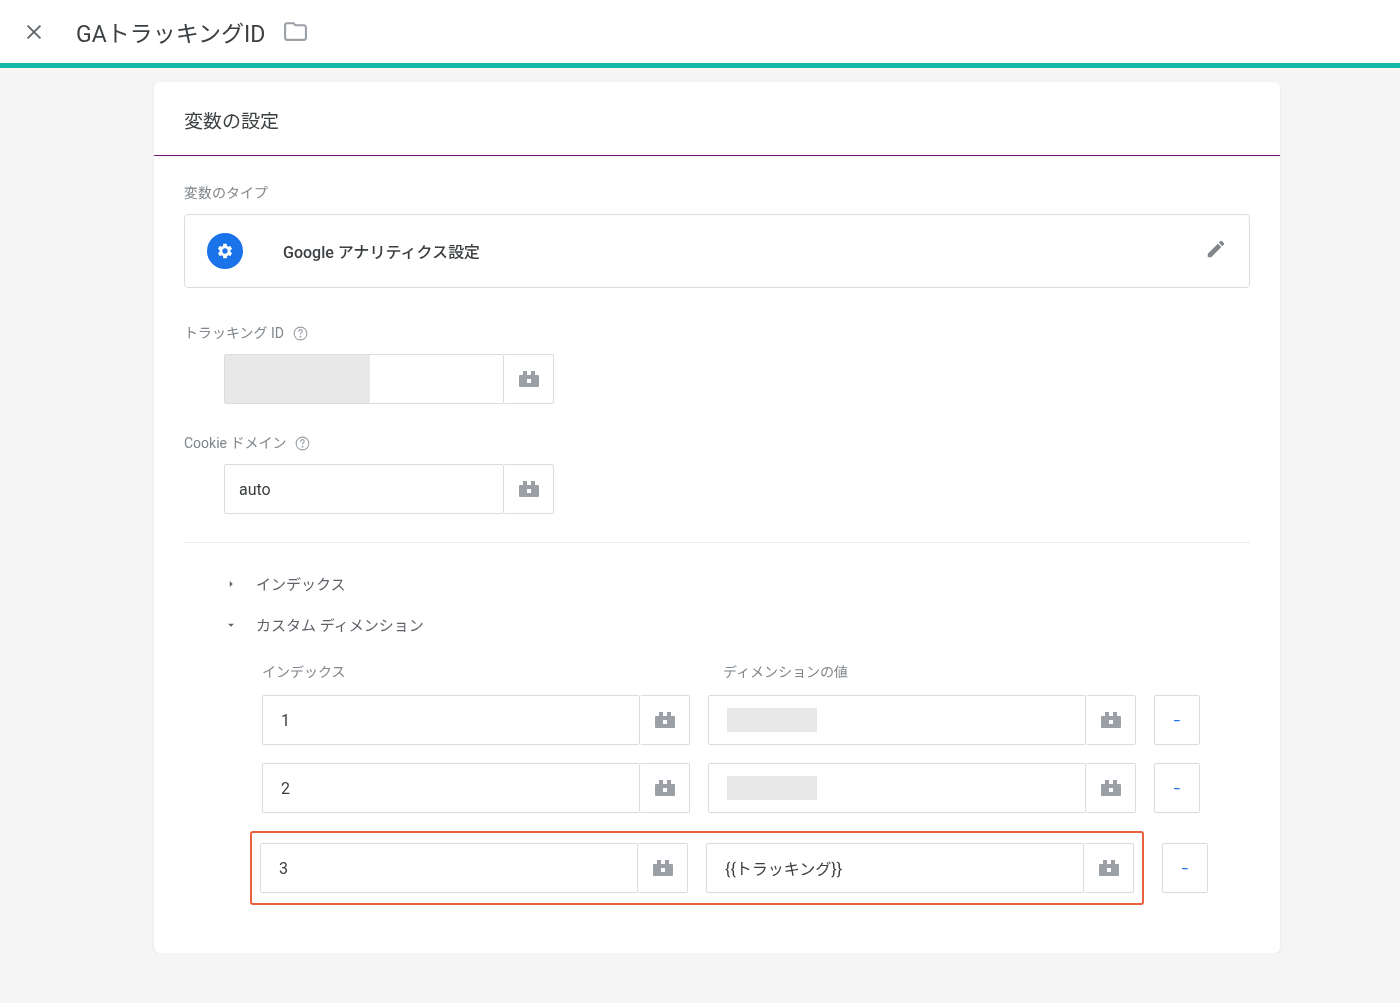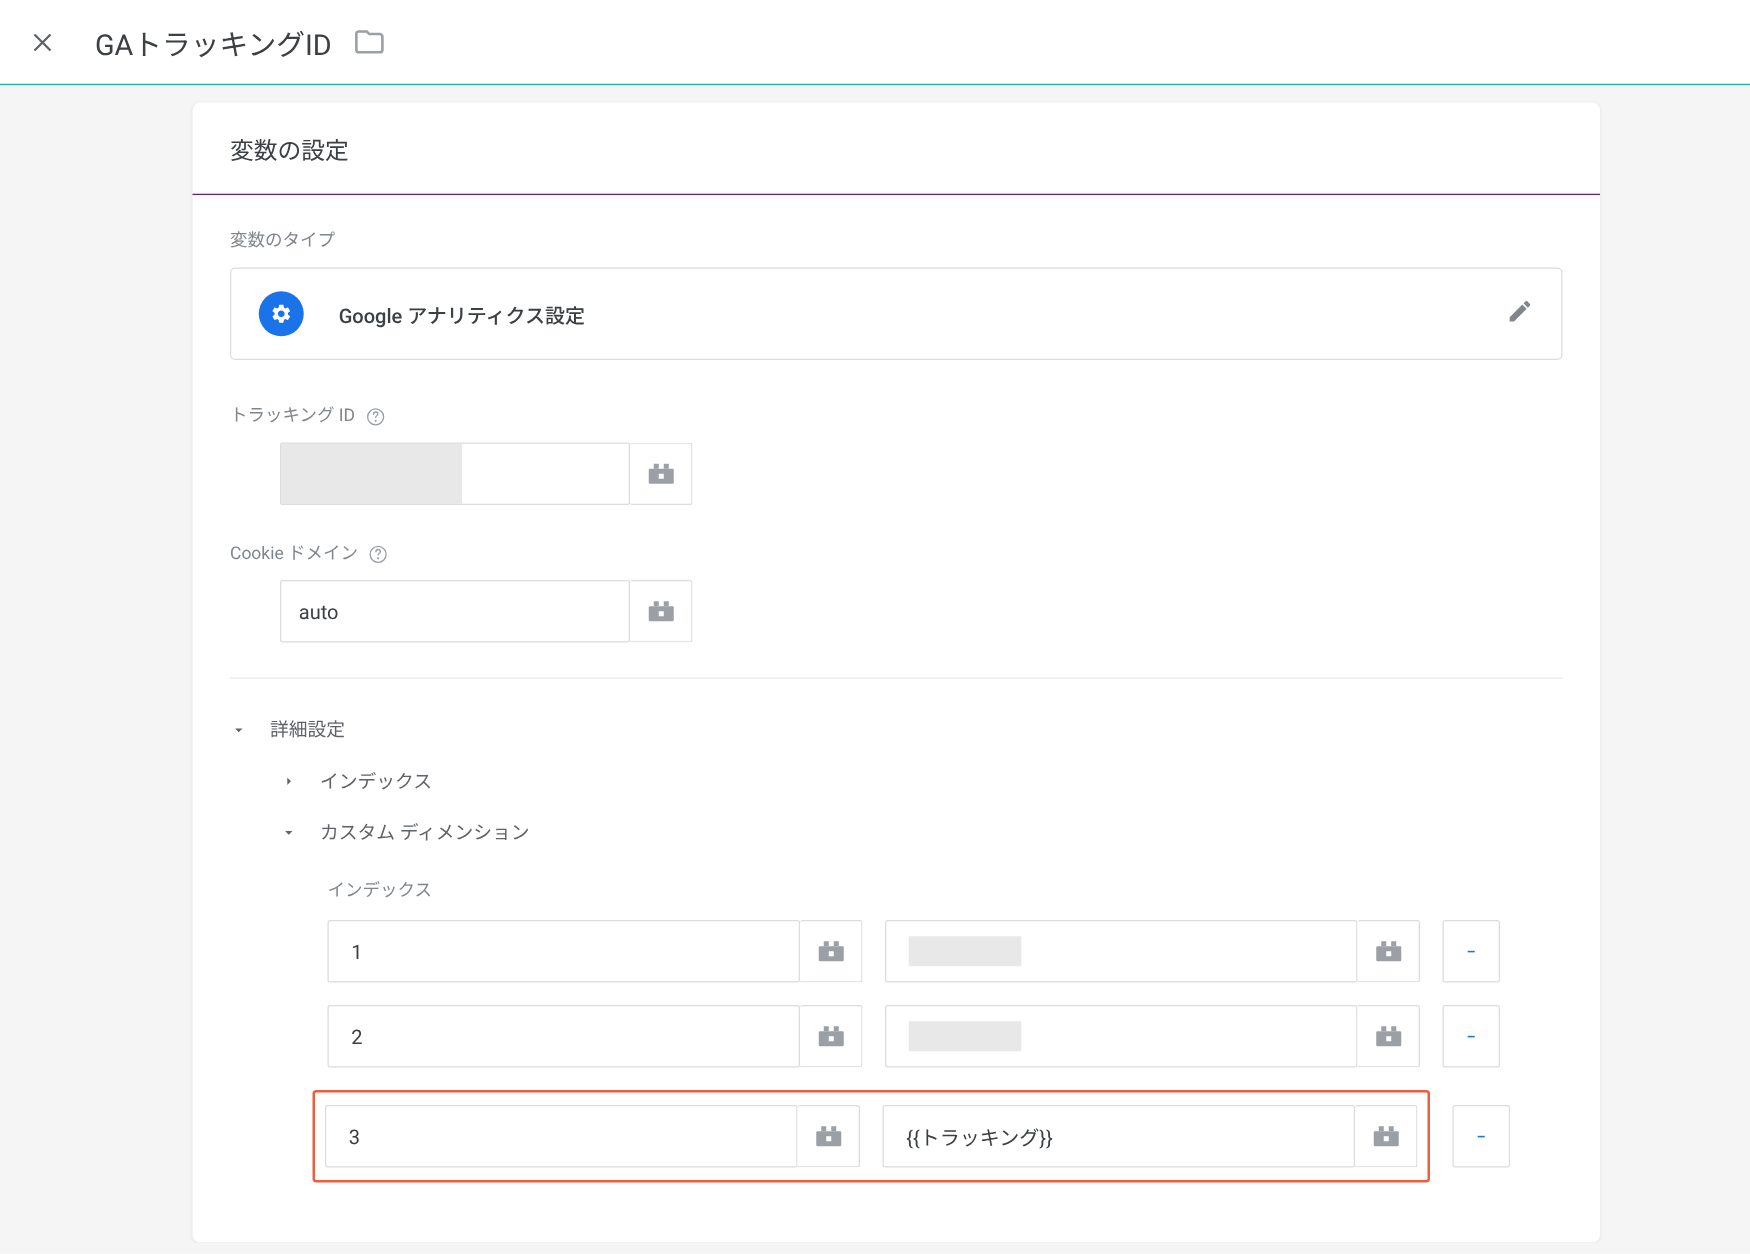--- a/index.html
+++ b/index.html
@@ -11,21 +11,21 @@
     body {
       background: #f5f5f5;
       color: #3c4043;
     }
     .header-bar {
       background: #fff;
       height: 68px;
       display: flex;
       align-items: center;
       padding: 0 20px;
-      border-bottom: 1px solid #14b8a6;
+      border-bottom: 5px solid #14b8a6;
     }
     .close-btn {
       width: 28px;
       height: 28px;
       display: flex;
       align-items: center;
       justify-content: center;
       cursor: pointer;
       margin-right: 28px;
     }
@@ -93,21 +93,21 @@
       display: flex;
       align-items: center;
       justify-content: space-between;
       padding: 18px 22px;
       margin-bottom: 34px;
       cursor: pointer;
     }
     .type-left {
       display: flex;
       align-items: center;
-      gap: 28px;
+      gap: 40px;
     }
     .type-icon {
       width: 36px;
       height: 36px;
       border-radius: 50%;
       background: #1a73e8;
       display: flex;
       align-items: center;
       justify-content: center;
     }
@@ -342,28 +342,20 @@
             <rect x="2" y="6" width="20" height="12" rx="1" fill="#9aa0a6"></rect>
             <rect x="6" y="2" width="4" height="4" fill="#9aa0a6"></rect>
             <rect x="14" y="2" width="4" height="4" fill="#9aa0a6"></rect>
             <rect x="10" y="10" width="4" height="4" fill="#fff"></rect>
           </svg>
       </div>
     </div>
 
     <div class="divider"></div>
 
-    <div class="collapse-row">
-      <span class="chevron">
-        <svg viewBox="0 0 24 24">
-            <path d="M7 10l5 5 5-5z"></path>
-          </svg>
-      </span>
-      <span class="collapse-label">詳細設定</span>
-    </div>
 
     <div class="collapse-row indent-1">
       <span class="chevron">
         <svg viewBox="0 0 24 24">
             <path d="M10 7l5 5-5 5z"></path>
           </svg>
       </span>
       <span class="collapse-label">インデックス</span>
     </div>
 
@@ -372,20 +364,21 @@
         <svg viewBox="0 0 24 24">
             <path d="M7 10l5 5 5-5z"></path>
           </svg>
       </span>
       <span class="collapse-label">カスタム ディメンション</span>
     </div>
 
     <div class="dimension-section">
       <div class="dim-headers">
         <div class="dim-header index">インデックス</div>
+        <div class="dim-header value">ディメンションの値</div>
       </div>
 
       <div class="dim-row">
         <div class="dim-input-group">
           <div class="dim-input">1</div>
           <div class="variable-btn">
             <svg viewBox="0 0 24 20">
                 <rect x="2" y="6" width="20" height="12" rx="1" fill="#9aa0a6"></rect>
                 <rect x="6" y="2" width="4" height="4" fill="#9aa0a6"></rect>
                 <rect x="14" y="2" width="4" height="4" fill="#9aa0a6"></rect>

